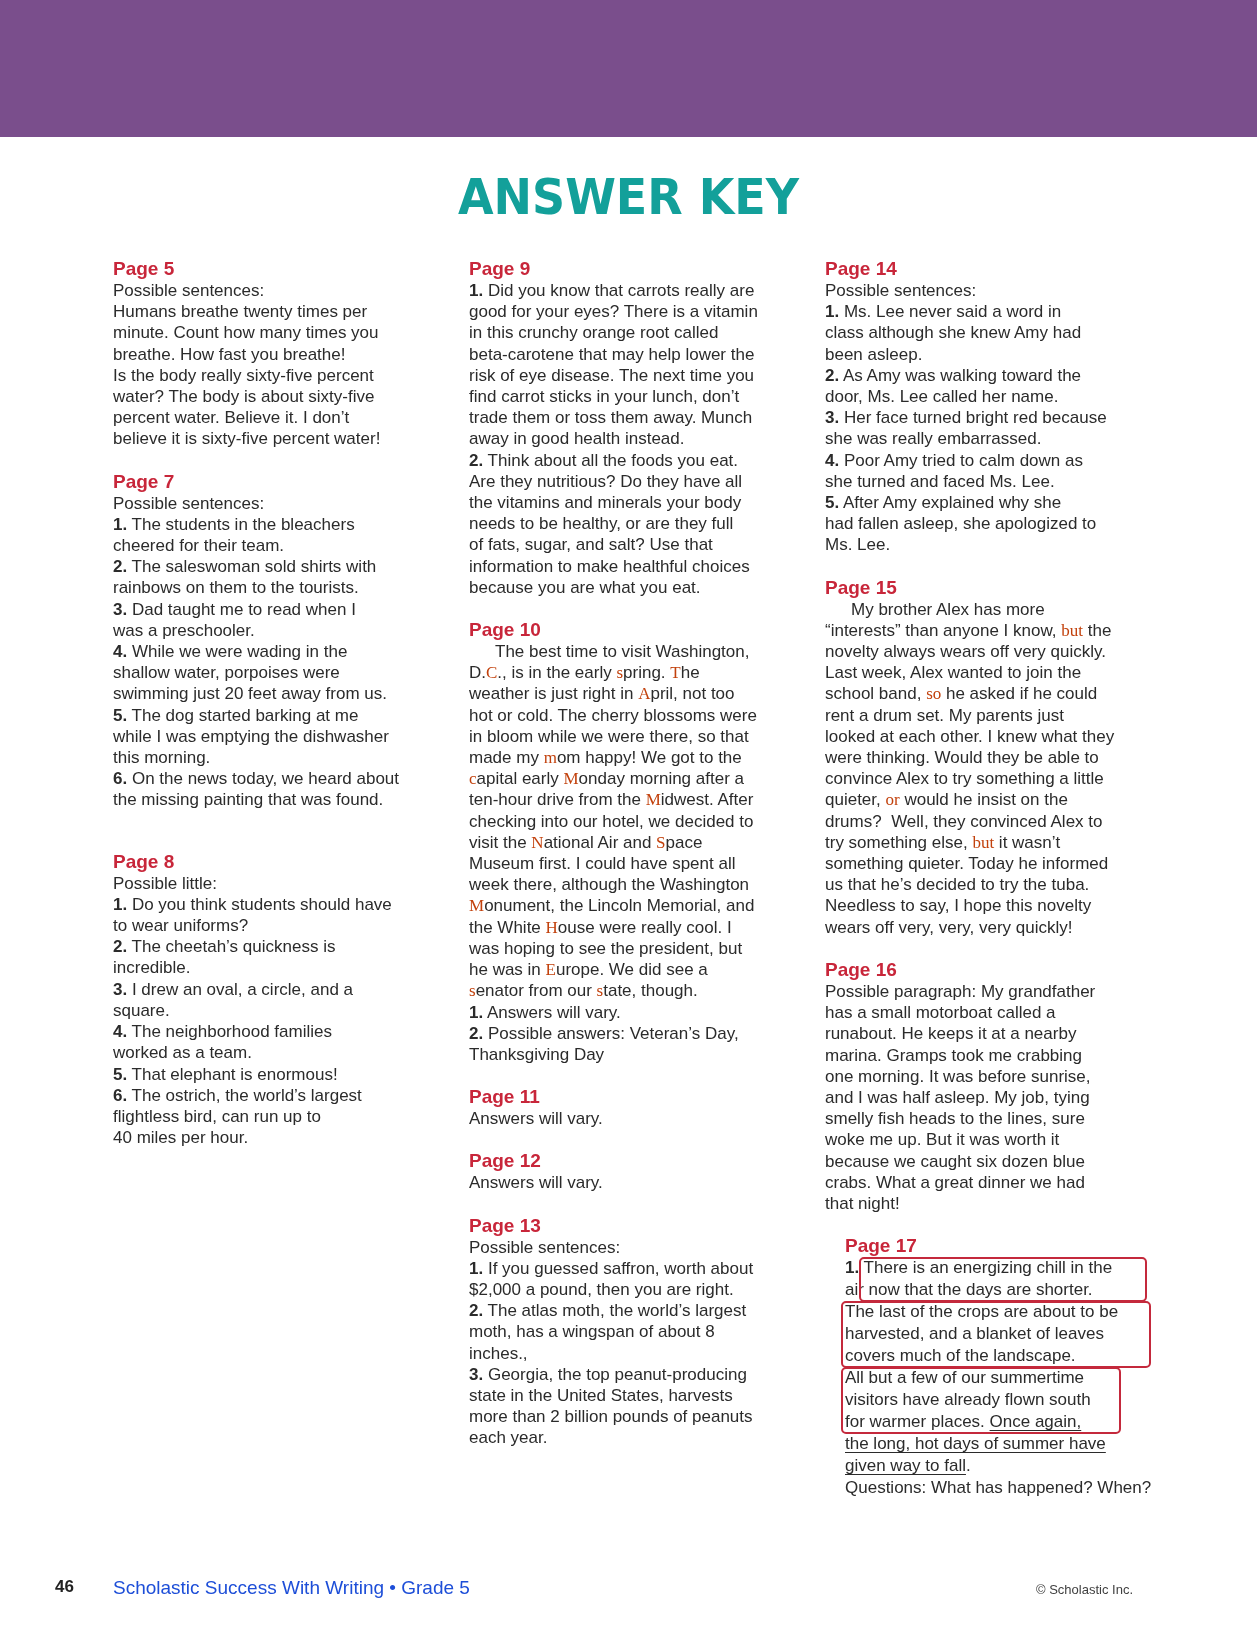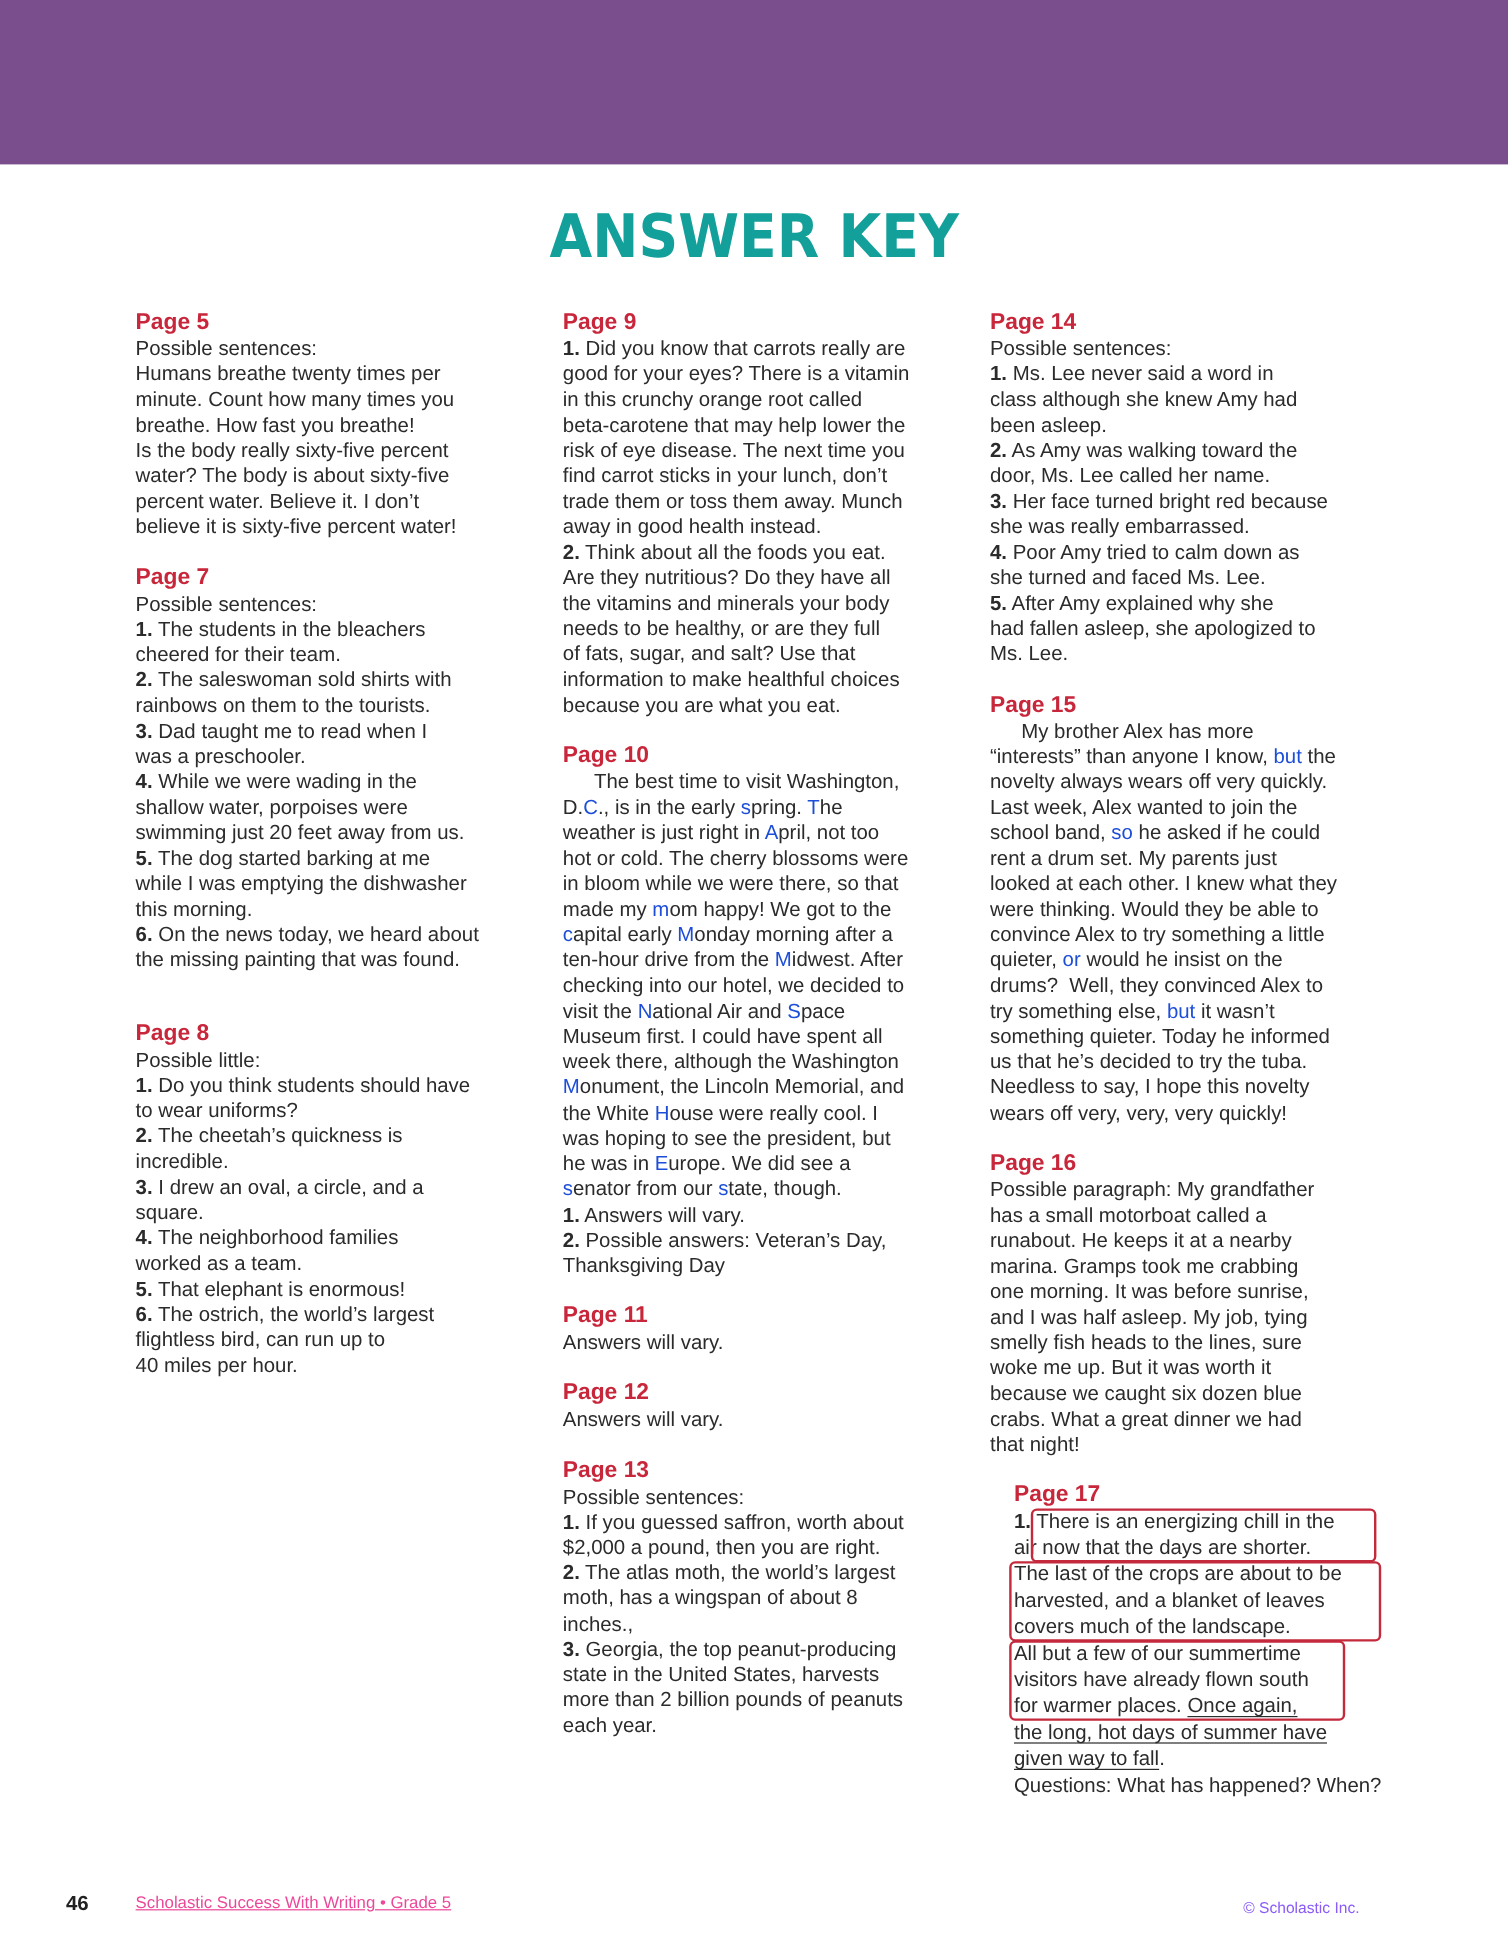--- a/index.html
+++ b/index.html
@@ -10,28 +10,28 @@
            font-family: "DejaVu Sans", sans-serif; font-weight: bold; font-size: 50px;
            color: #13a09a; letter-spacing: 0px; line-height: 1; transform: scaleX(0.92); }
   .col { position: absolute; top: 258px; width: 330px; font-size: 17px; line-height: 21.2px; }
   .col1 { left: 113px; }
   .col2 { left: 469px; width: 335px; }
   .col3 { left: 825px; width: 330px; }
   .section { margin-bottom: 21px; }
   .head { font-family: Liberation Sans, sans-serif; font-weight: bold; color: #c8263a; font-size: 19px; line-height: 22px; }
   .line { white-space: pre; }
   .n { font-weight: bold; }
-  .hl { color: #1d4ed8; }
+  .hl { color: #c2410c; font-family: Liberation Serif, serif; }
   .indent { padding-left: 26px; }
   .boxwrap { position: relative; margin-left: 20px; }
   .redbox { position: absolute; border: 2px solid #c4293c; border-radius: 5px; pointer-events: none; }
   .ul { text-decoration: underline; text-underline-offset: 3px; }
   .footer-num { position: absolute; left: 55px; top: 1577px; font-weight: bold; font-size: 17px; color: #222; text-align: right; }
-  .footer-title { position: absolute; left: 113px; top: 1577px; font-size: 14px; color: #ec4899; text-decoration: underline; }
-  .footer-copy { position: absolute; left: 1036px; top: 1582px; font-size: 13px; color: #8b5cf6; }
+  .footer-title { position: absolute; left: 113px; top: 1577px; font-size: 19px; color: #1d4ed8; }
+  .footer-copy { position: absolute; left: 1036px; top: 1582px; font-size: 13px; color: #404040; }
 </style>
 </head>
 <body>
 
 <div class="banner"></div>
 <div class="title">ANSWER KEY</div>
 
 <div class="col col1">
   <div class="section">
     <div class="head">Page 5</div>

